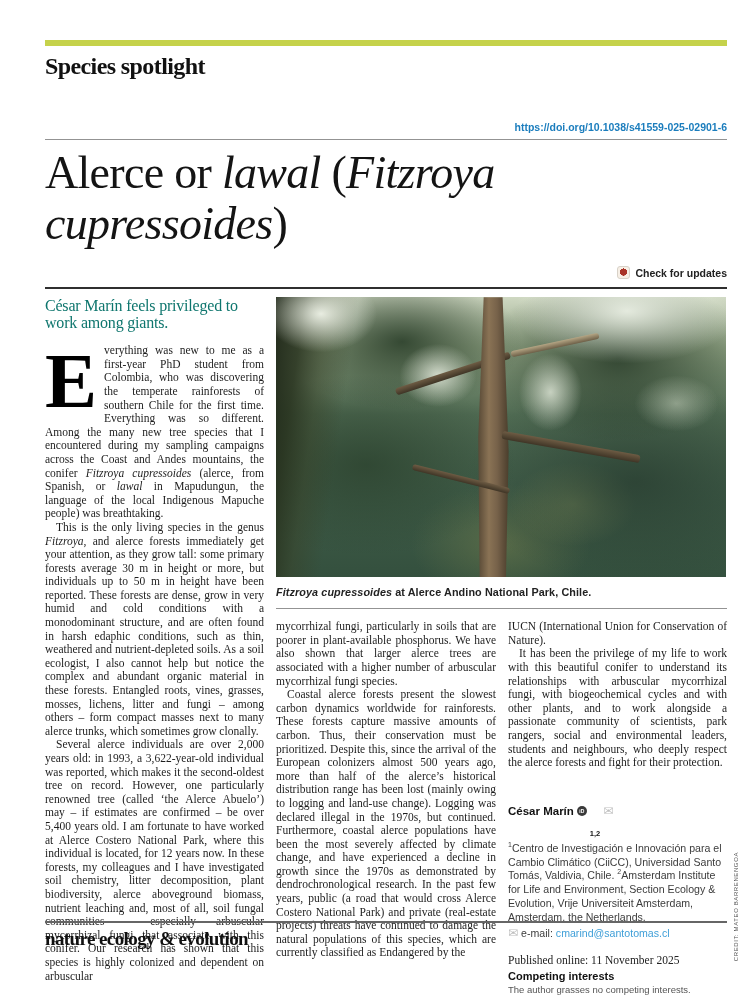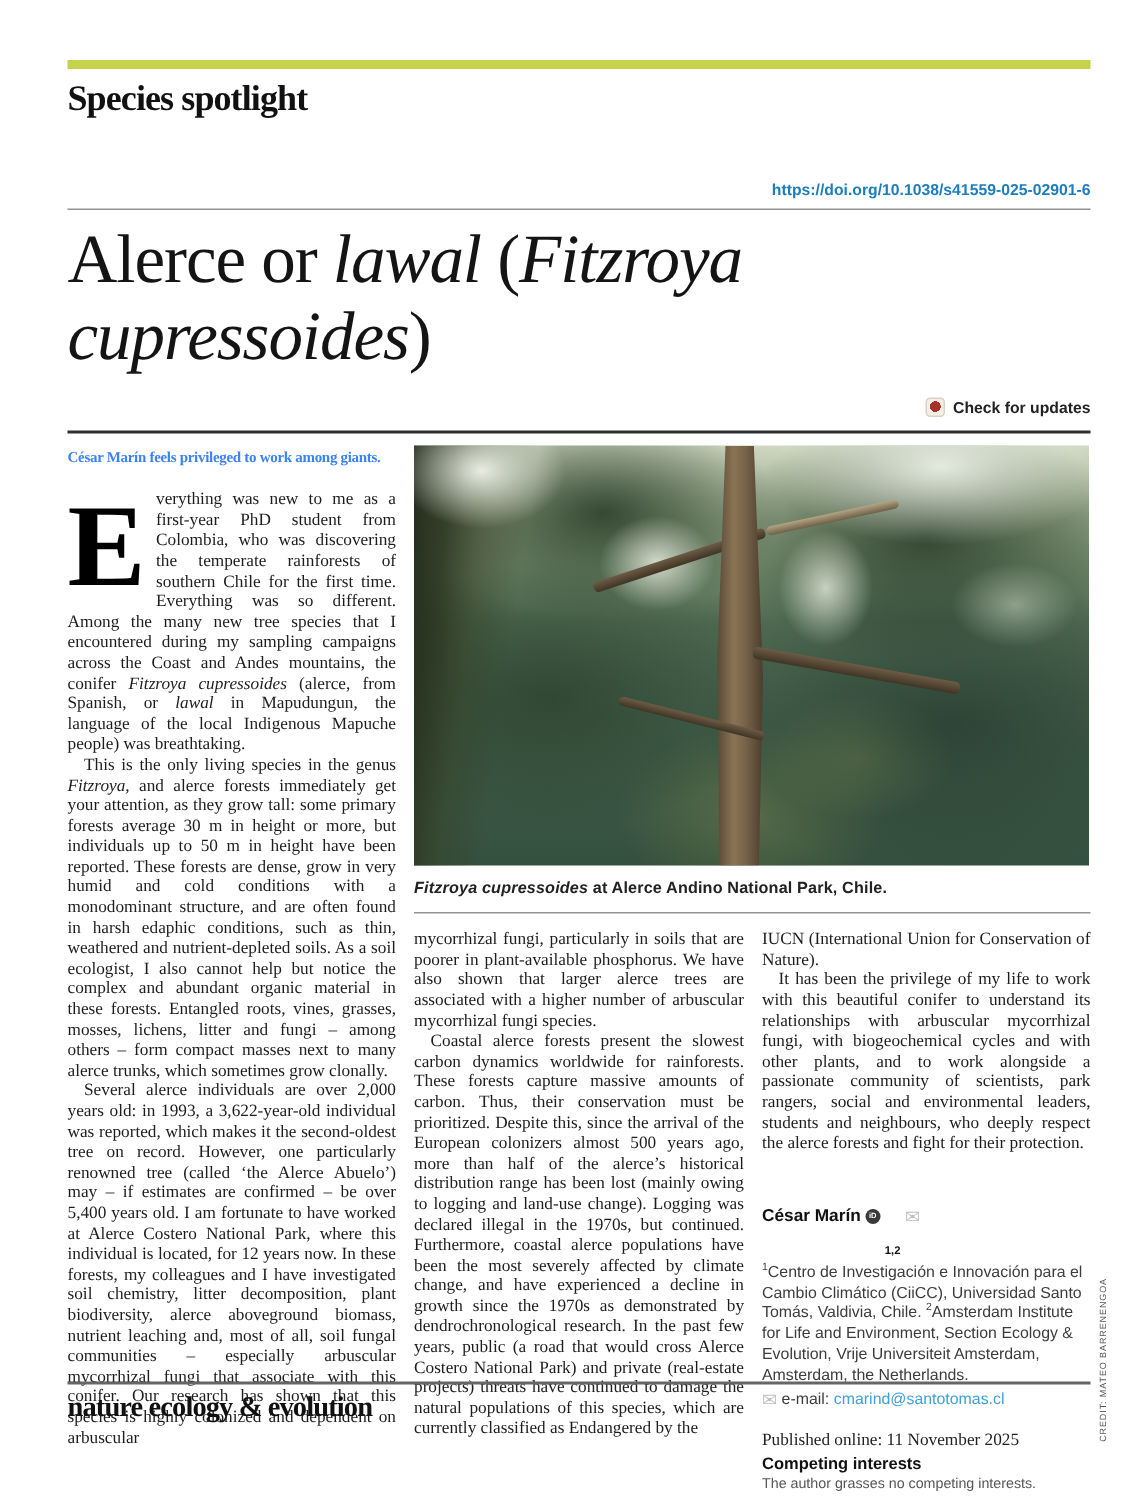--- a/index.html
+++ b/index.html
@@ -45,22 +45,22 @@
   .head-rule{margin-top:6px;}
   .main{
     margin-top:8px; display:grid; grid-template-columns:219px 220px 219px;
     column-gap:12px;
   }
   .col1{grid-column:1; grid-row:1/3;}
   .figure-block{grid-column:2/4; grid-row:1;}
   .col2{grid-column:2; grid-row:2;}
   .col3{grid-column:3; grid-row:2;}
   .standfirst{
-    font-weight:bold; font-size:10px; line-height:17px; letter-spacing:-0.2px;
-    margin-bottom:13px; color:#3b82f6;
+    font-weight:normal; font-size:16px; line-height:17px; letter-spacing:-0.2px;
+    margin-bottom:13px; color:#0f766e;
   }
   .p{font-size:11.5px; line-height:13.6px; text-align:justify; hyphens:manual; color:#1d1d1d;}
   .p.indent{text-indent:11px;}
   .dropcap{
     float:left; font-weight:bold; font-size:78px; line-height:62px;
     padding:6px 7px 0 0; color:#000;
   }
   
   .photo{
     position:relative; width:450px; height:280px; overflow:hidden;

